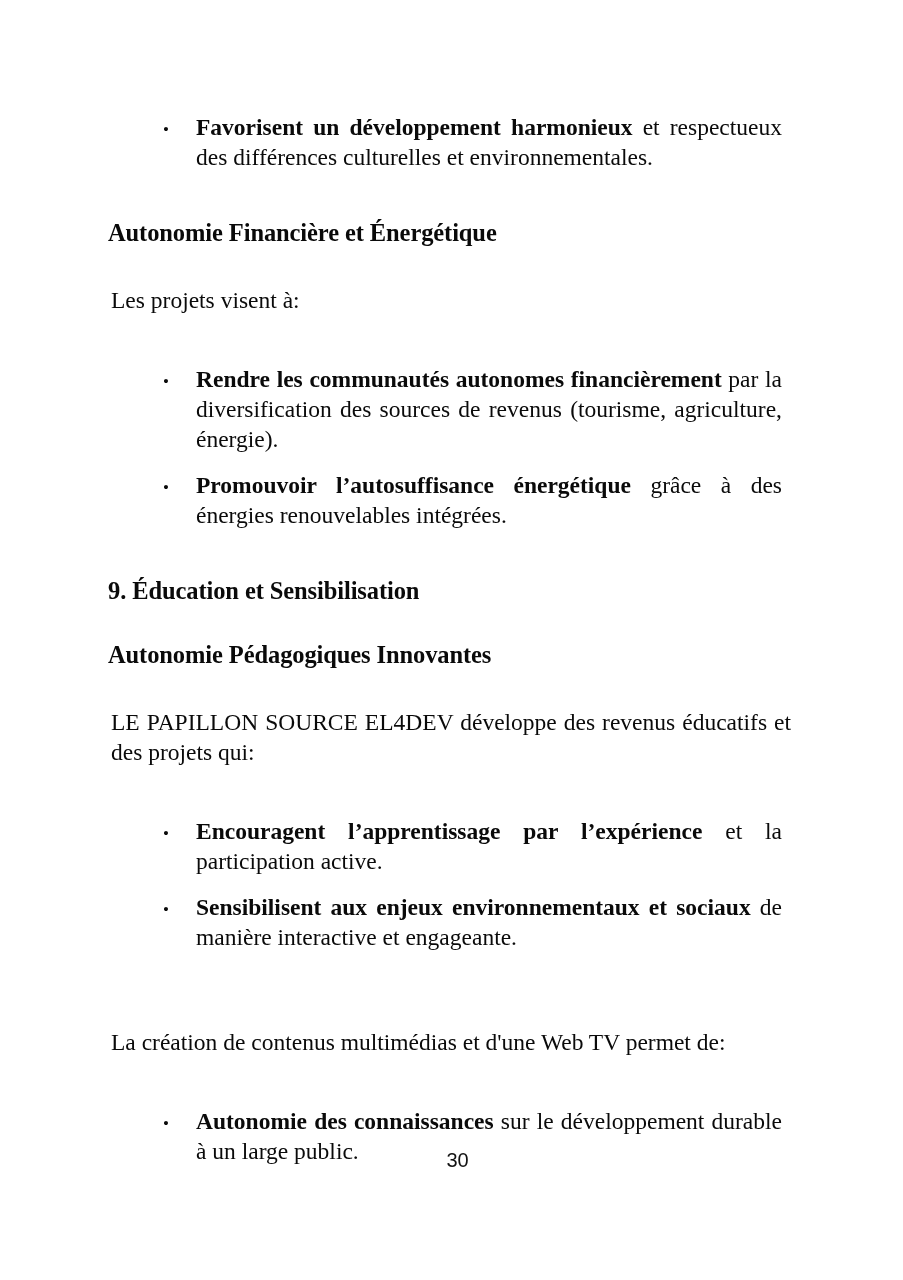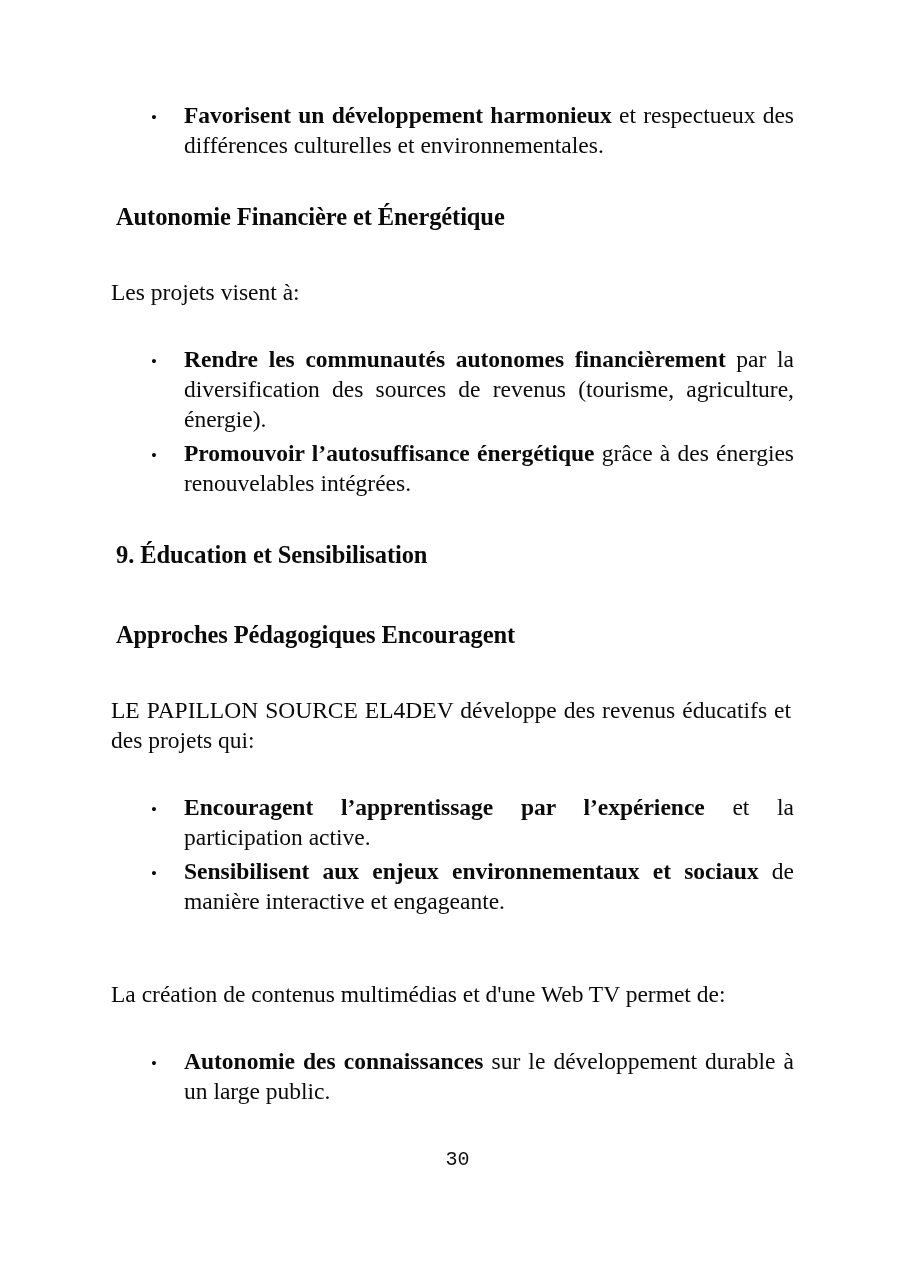--- a/index.html
+++ b/index.html
@@ -31,38 +31,38 @@
     font-size: 23.5px;
     line-height: 30px;
     text-align: justify;
     text-justify: inter-word;
     -webkit-hyphens: none;
     hyphens: none;
   }
 
   
   h2.heading {
-    margin: 12px;
+    margin: 4px;
     font-size: 24.5px;
     line-height: 30px;
     font-weight: 700;
     letter-spacing: -0.1px;
     text-align: left;
     font-family: "Liberation Serif", "DejaVu Serif", serif;
   }
 
   
   ul.bullets {
     margin: 0;
     padding: 0;
     list-style: none;
   }
   ul.bullets > li {
     position: relative;
-    margin: 4px;
+    margin: 16px;
     padding-left: 76px;
     font-size: 23.5px;
     line-height: 30px;
     text-align: justify;
     text-justify: inter-word;
   }
   ul.bullets > li .bullet-dot {
     position: absolute;
     left: 41px;
     top: 0;
@@ -82,21 +82,21 @@
   }
   .gap-lg { height: 26px; }
 
   
   .page-number {
     position: absolute;
     left: 12px;
     right: 0;
     top: 1148px;
     text-align: center;
-    font-family: Liberation Mono, monospace;
+    font-family: Liberation Sans, sans-serif;
     font-size: 20px;
     line-height: 24px;
     color: #111111;
   }
 </style>
 </head>
 <body>
 
 <div class="page">
 
@@ -126,21 +126,21 @@
         <span class="bullet-dot"></span><span class="lead">Promouvoir l’autosuffisance énergétique</span><span class="tail"> grâce à des énergies renouvelables intégrées.</span>
       </li>
     </ul>
 
     <div class="gap-lg"></div>
 
     <h2 class="heading">9. Éducation et Sensibilisation</h2>
 
     <div class="gap-lg"></div>
 
-    <h2 class="heading">Approches Pédagogiques Encouragent</h2>
+    <h2 class="heading">Autonomie Pédagogiques Innovantes</h2>
 
     <div class="gap-lg"></div>
 
     <p class="body">LE PAPILLON SOURCE EL4DEV développe des revenus éducatifs et des projets qui:</p>
 
     <div class="gap-lg"></div>
 
     <ul class="bullets">
       <li>
         <span class="bullet-dot"></span><span class="lead">Encouragent l’apprentissage par l’expérience</span><span class="tail"> et la participation active.</span>

